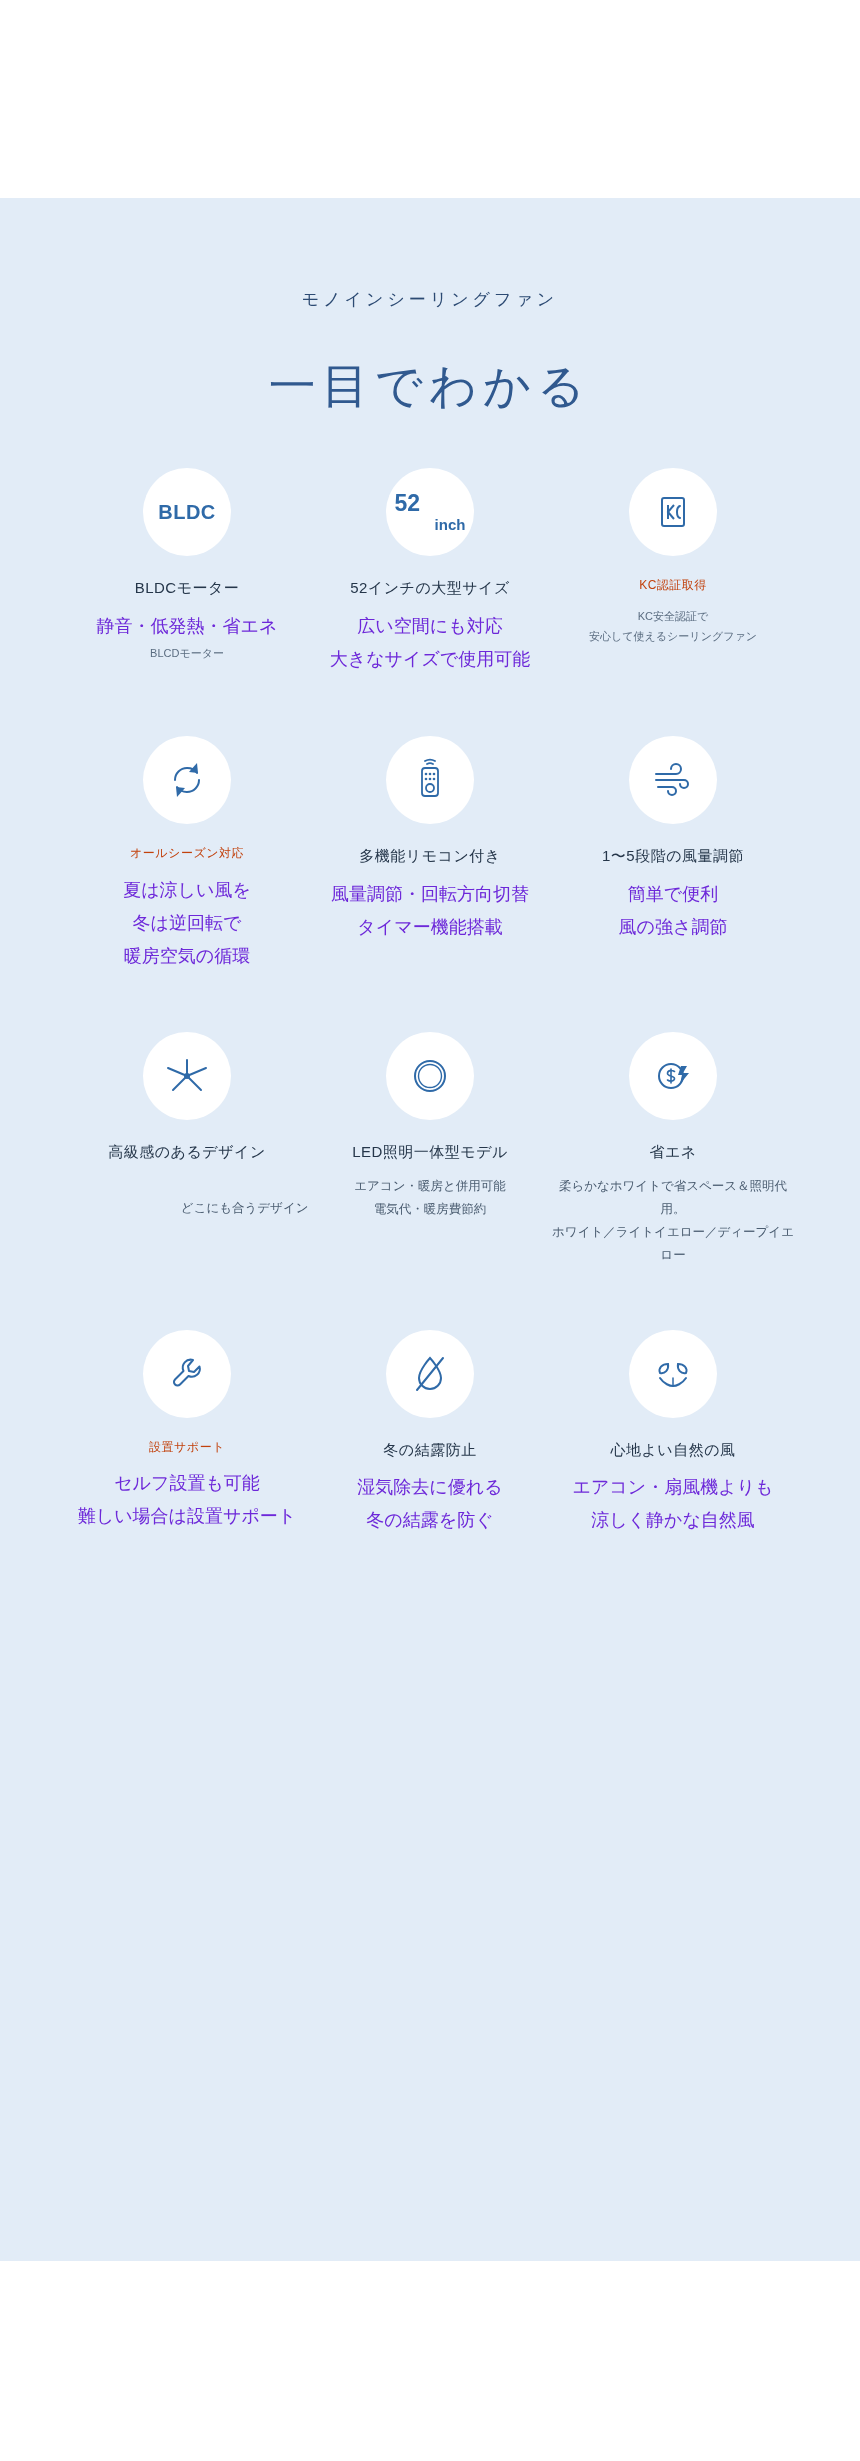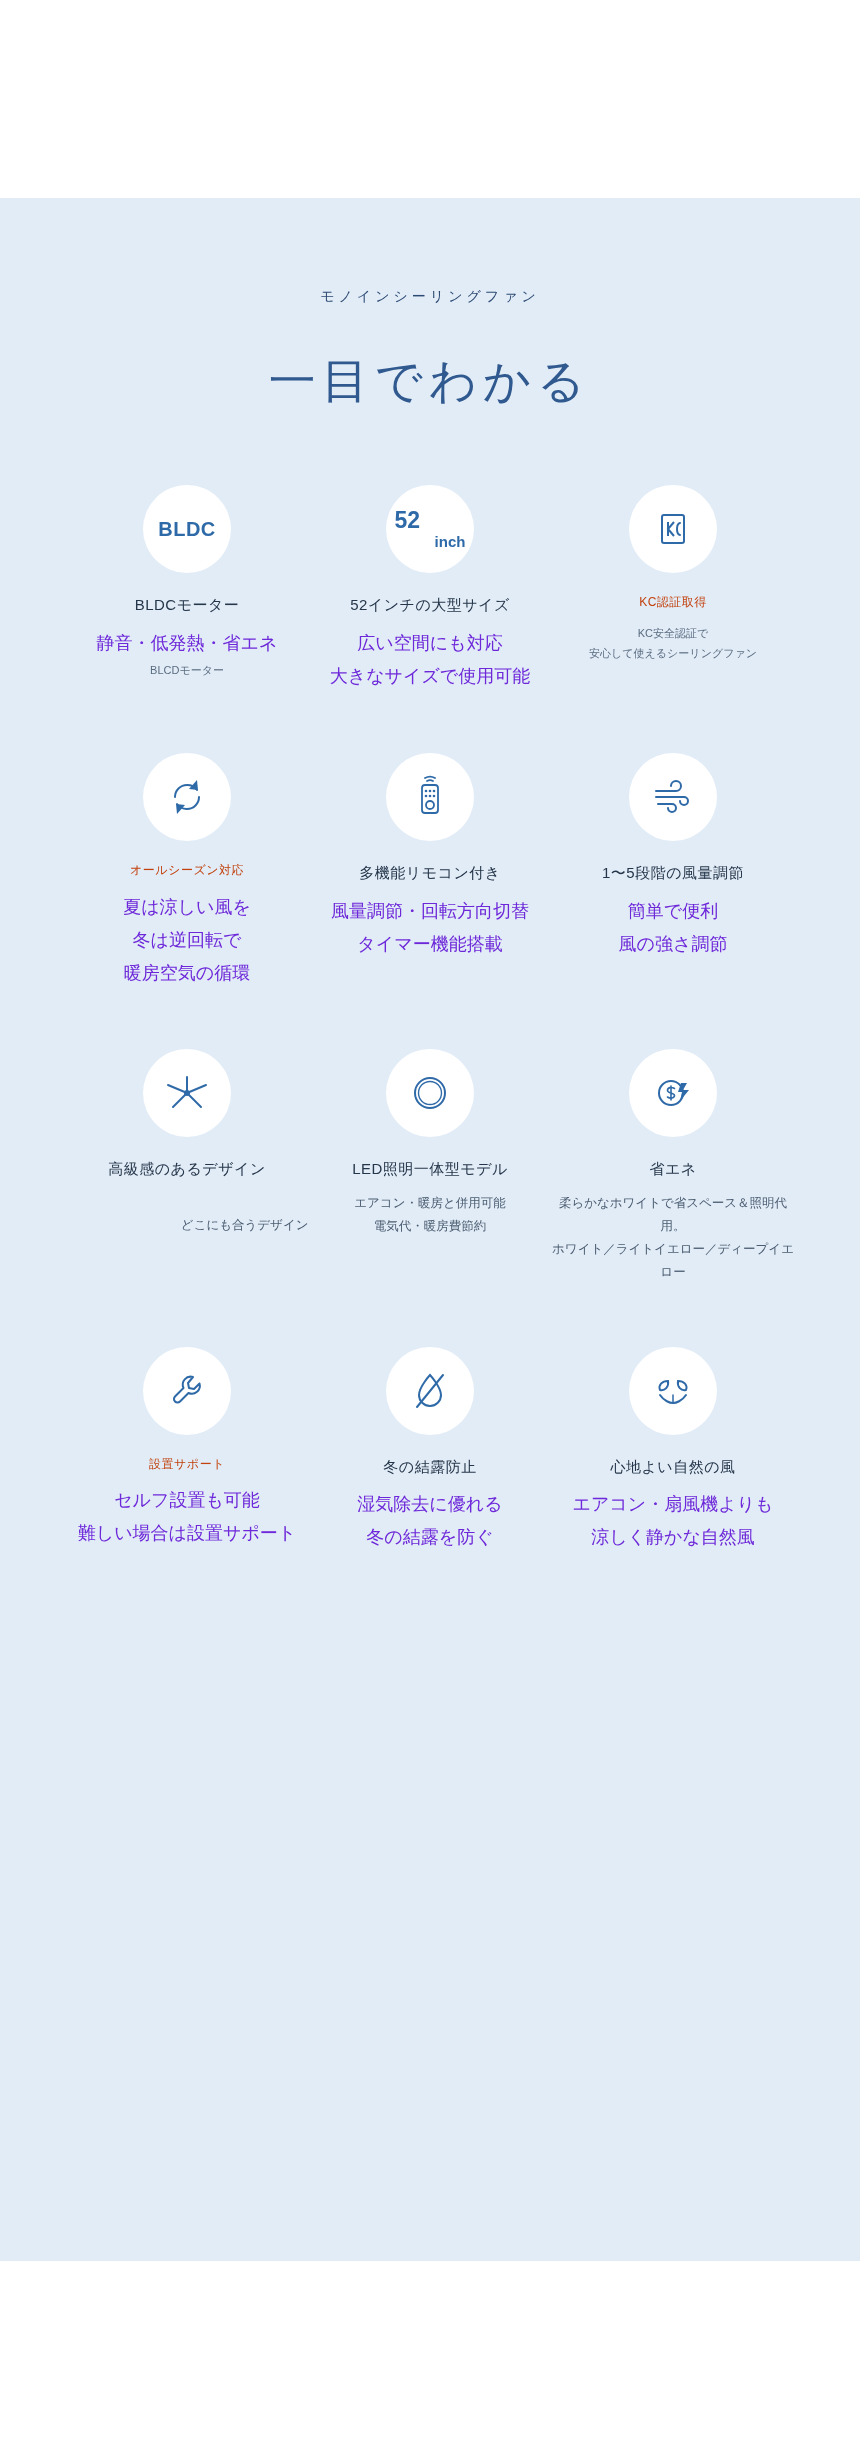--- a/index.html
+++ b/index.html
@@ -27,37 +27,37 @@
     width: 860px;
     height: 2063px;
     background: #e2ecf7;
   }
   .header {
     text-align: center;
     padding-top: 90px;
   }
   .eyebrow {
     font-family: "Liberation Serif", serif;
-    font-size: 14px;
+    font-size: 17px;
     letter-spacing: 4px;
     color: #2c4a73;
     margin: 0;
   }
   .headline {
     font-family: "Liberation Serif", serif;
     font-size: 47px;
     letter-spacing: 6px;
     color: #30598f;
     margin: 44px 0 0 0;
     font-weight: normal;
   }
   .grid {
     position: absolute;
     left: 0;
-    top: 287px;
+    top: 270px;
     width: 860px;
   }
   .row {
     display: flex;
     justify-content: center;
     align-items: flex-start;
     margin-bottom: 36px;
   }
   .cell {
     width: 243px;

